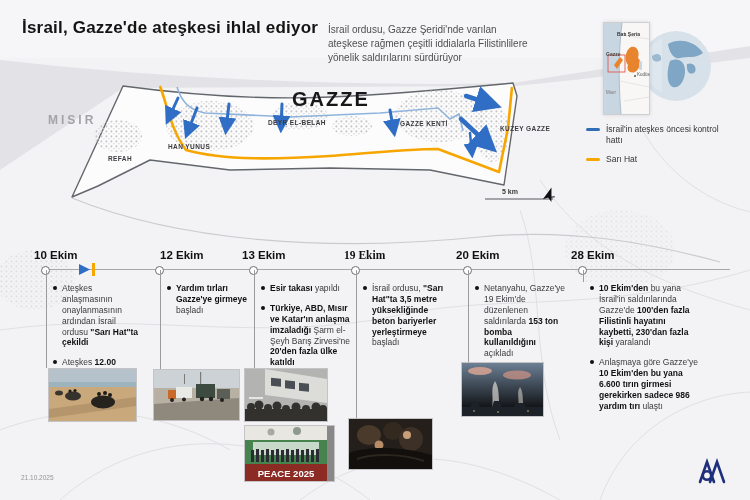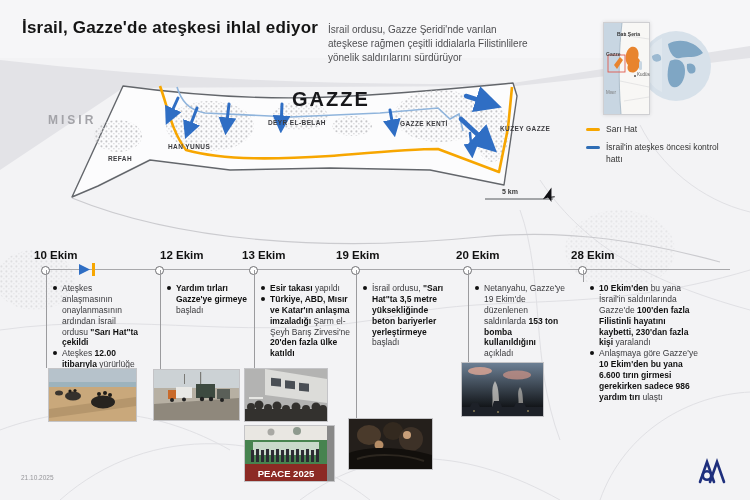--- a/index.html
+++ b/index.html
@@ -20,21 +20,21 @@
   
   .inset-card{left:603px;top:22px;width:45px;height:91px;background:#f8f7f5;border:1px solid #cfcfd2;box-shadow:0 0 4px rgba(0,0,0,.12);}
   .ilab{position:absolute;font-size:5px;color:#4a4a4a;font-weight:bold;white-space:nowrap;}
   
   .tdate{top:249px;font-size:11.5px;font-weight:bold;color:#111;}
   .tline{left:44px;top:269px;width:686px;height:1px;background:#a8a8ab;}
   .tcirc{top:266px;width:7px;height:7px;border:1.5px solid #6f6f72;border-radius:50%;background:#fff;box-sizing:content-box;}
   .vline{width:1px;background:#9b9b9e;}
   .tick{left:92px;top:263px;width:3px;height:13px;background:#F7A600;}
   
-  .col{display:flex;flex-direction:column;gap:0;}
+  .col{display:flex;flex-direction:column;gap:9px;}
   .bullet{position:relative;padding-left:9px;font-size:8.5px;line-height:1.28;color:#3a3a3d;}
   .bullet::before{content:"";position:absolute;left:0;top:3px;width:4px;height:4px;border-radius:50%;background:#111;}
   .bullet .b{font-weight:bold;color:#101010;text-align:right;}
   .photo{border:1px solid #c4c4c7;box-sizing:border-box;overflow:hidden;background:#888;}
   .photo svg{display:block;}
   .footer-date{left:21px;top:474px;font-size:6.5px;color:#96969a;}
 </style>
 </head>
 <body>
 
@@ -143,34 +143,34 @@
   <div class="abs misir">MISIR</div>
   <div class="abs mlab" style="left:268px;top:119px;">DEYR EL-BELAH</div>
   <div class="abs mlab" style="left:400px;top:120px;">GAZZE KENTİ</div>
   <div class="abs mlab" style="left:500px;top:125px;">KUZEY GAZZE</div>
   <div class="abs mlab" style="left:168px;top:143px;">HAN YUNUS</div>
   <div class="abs mlab" style="left:108px;top:155px;">REFAH</div>
   <div class="abs scale-lab">5 km</div>
 
   <div class="abs legend">
     <div class="lrow">
+      <span class="lswatch" style="background: rgb(47, 109, 181);"></span>
+      <span>İsrail'in ateşkes öncesi kontrol hattı</span>
+    </div>
+    <div class="lrow">
       <span class="lswatch" style="background: rgb(247, 166, 0);"></span>
       <span>Sarı Hat</span>
-    </div>
-    <div class="lrow">
-      <span class="lswatch" style="background: rgb(47, 109, 181);"></span>
-      <span>İsrail'in ateşkes öncesi kontrol hattı</span>
     </div>
   </div>
 
   <div class="abs tline"></div>
   <div class="abs tdate" style="left:34px;">10 Ekim</div>
   <div class="abs tdate" style="left:148px;margin-left:12px;">12 Ekim</div>
   <div class="abs tdate" style="left:242px;">13 Ekim</div>
-  <div class="abs tdate" style="left:336px;">19 Ekim</div>
+  <div class="abs tdate" style="left:344px;font-family:Liberation Serif, serif;">19 Ekim</div>
   <div class="abs tdate" style="left:456px;">20 Ekim</div>
   <div class="abs tdate" style="left:571px;">28 Ekim</div>
 
   <div class="abs tcirc" style="left:41px;"></div>
   <div class="abs tcirc" style="left:155px;"></div>
   <div class="abs tcirc" style="left:249px;"></div>
   <div class="abs tcirc" style="left:351px;"></div>
   <div class="abs tcirc" style="left:463px;"></div>
   <div class="abs tcirc" style="left:578px;"></div>
 

